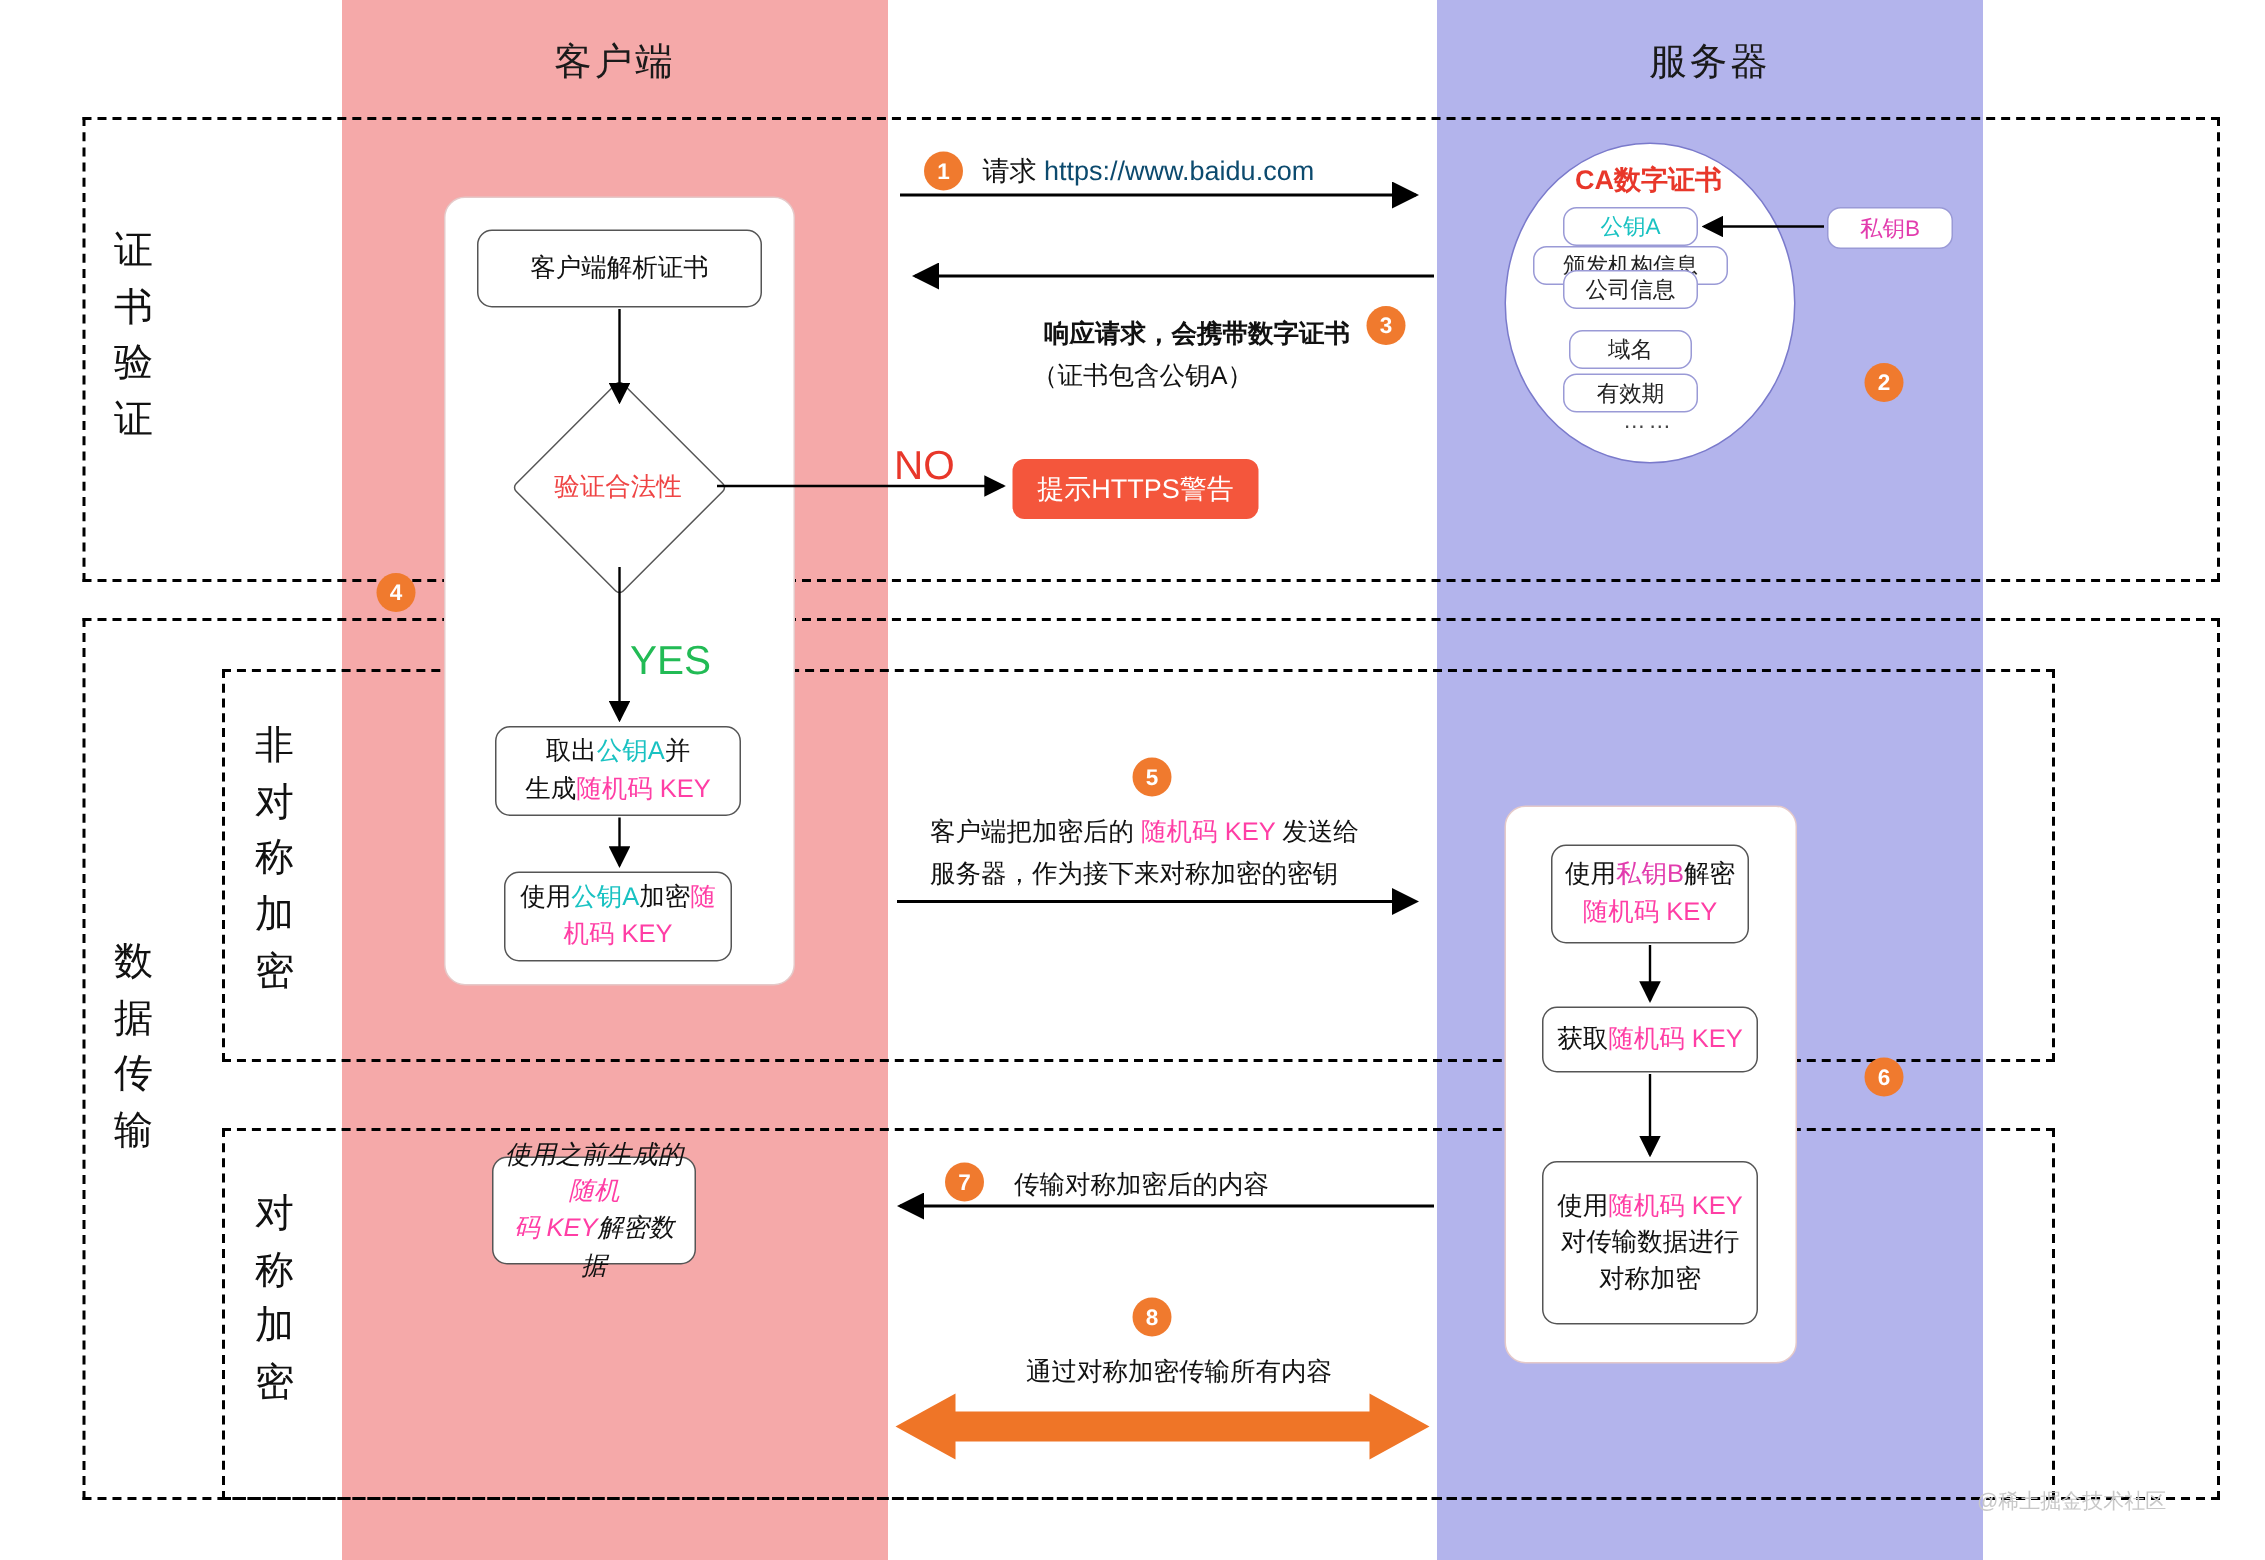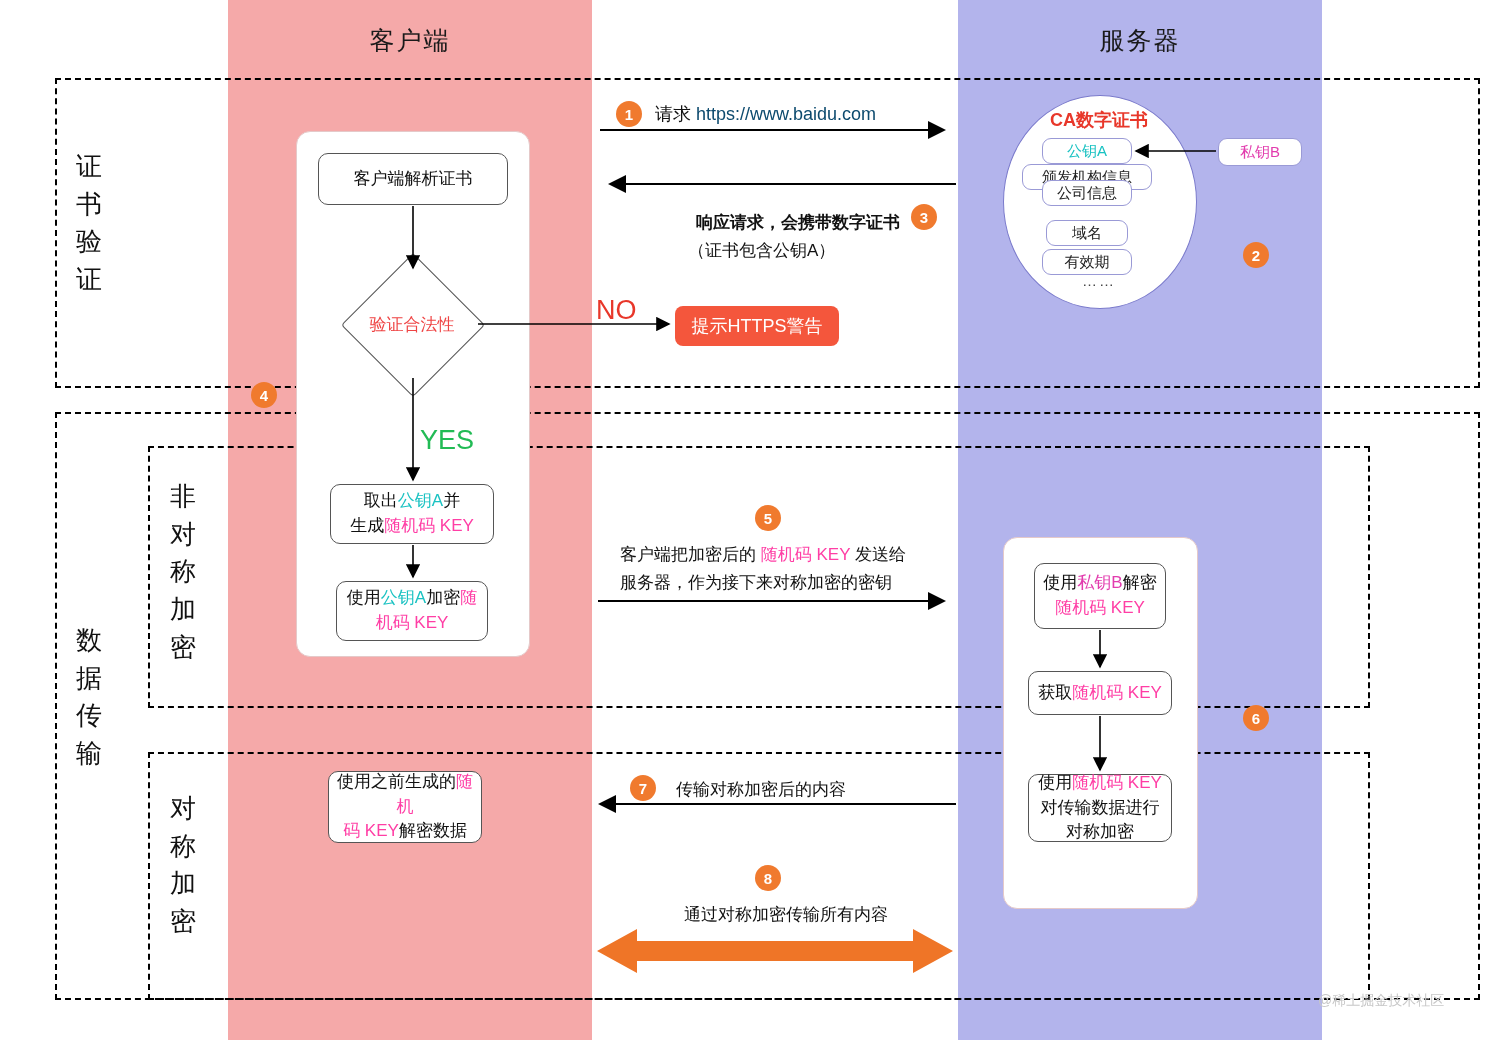--- a/index.html
+++ b/index.html
@@ -83,25 +83,25 @@
     justify-content: center;
     text-align: center;
     font-size: 17px;
     color: #111;
     line-height: 1.45;
     padding: 4px 6px;
   }
   .box-parse    { left: 318px;  top: 153px; width: 190px; height: 52px; }
   .box-pubkey   { left: 330px;  top: 484px; width: 164px; height: 60px; }
   .box-encrypt  { left: 336px;  top: 581px; width: 152px; height: 60px; }
-  .box-decdata  { left: 328px;  top: 771px; width: 154px; height: 72px; }
+  .box-decdata  { left: 328px;  top: 771px; width: 136px; height: 72px; font-style: italic; }
 
   .box-srv-dec  { left: 1034px; top: 563px; width: 132px; height: 66px; }
   .box-srv-get  { left: 1028px; top: 671px; width: 144px; height: 44px; }
-  .box-srv-enc  { left: 1028px; top: 774px; width: 144px; height: 68px; }
+  .box-srv-enc  { left: 1028px; top: 774px; width: 144px; height: 109px; }
 
   
   .diamond-wrap { left: 330px; top: 272px; width: 164px; height: 104px; }
   .diamond-shape {
     position: absolute;
     left: 32px; top: 2px;
     width: 100px; height: 100px;
     background: #fff;
     border: 1px solid #555;
     transform: rotate(45deg);

